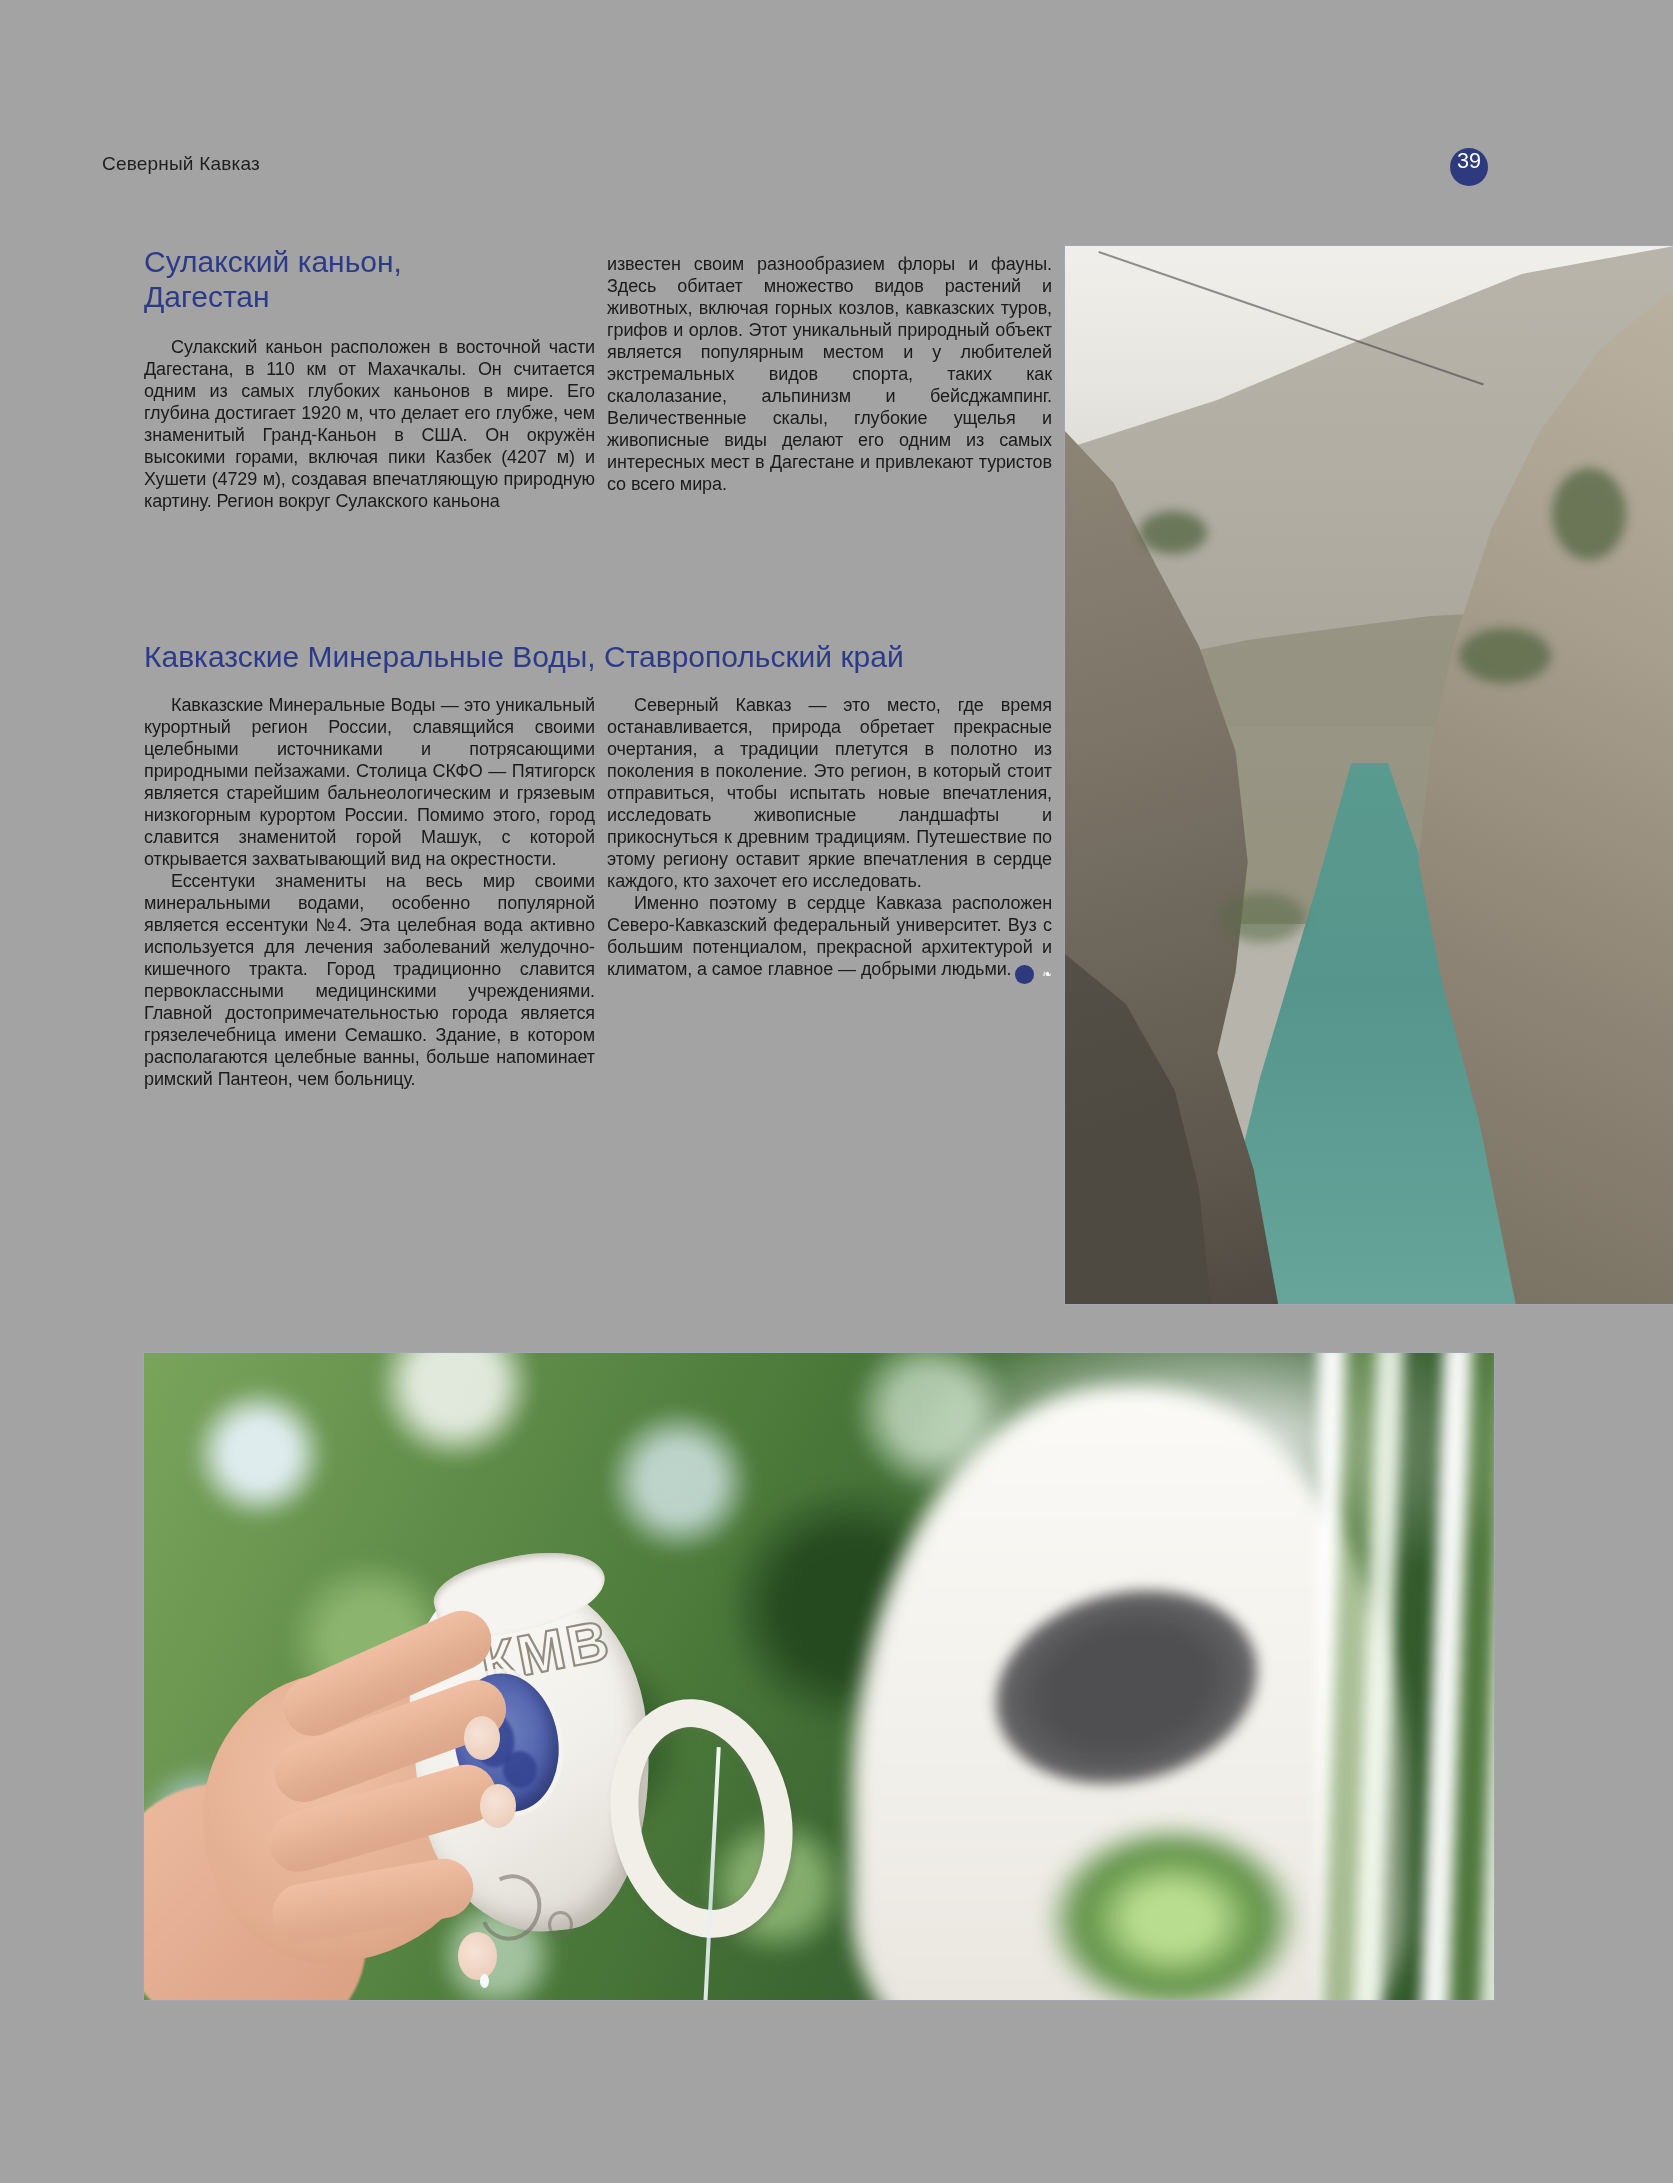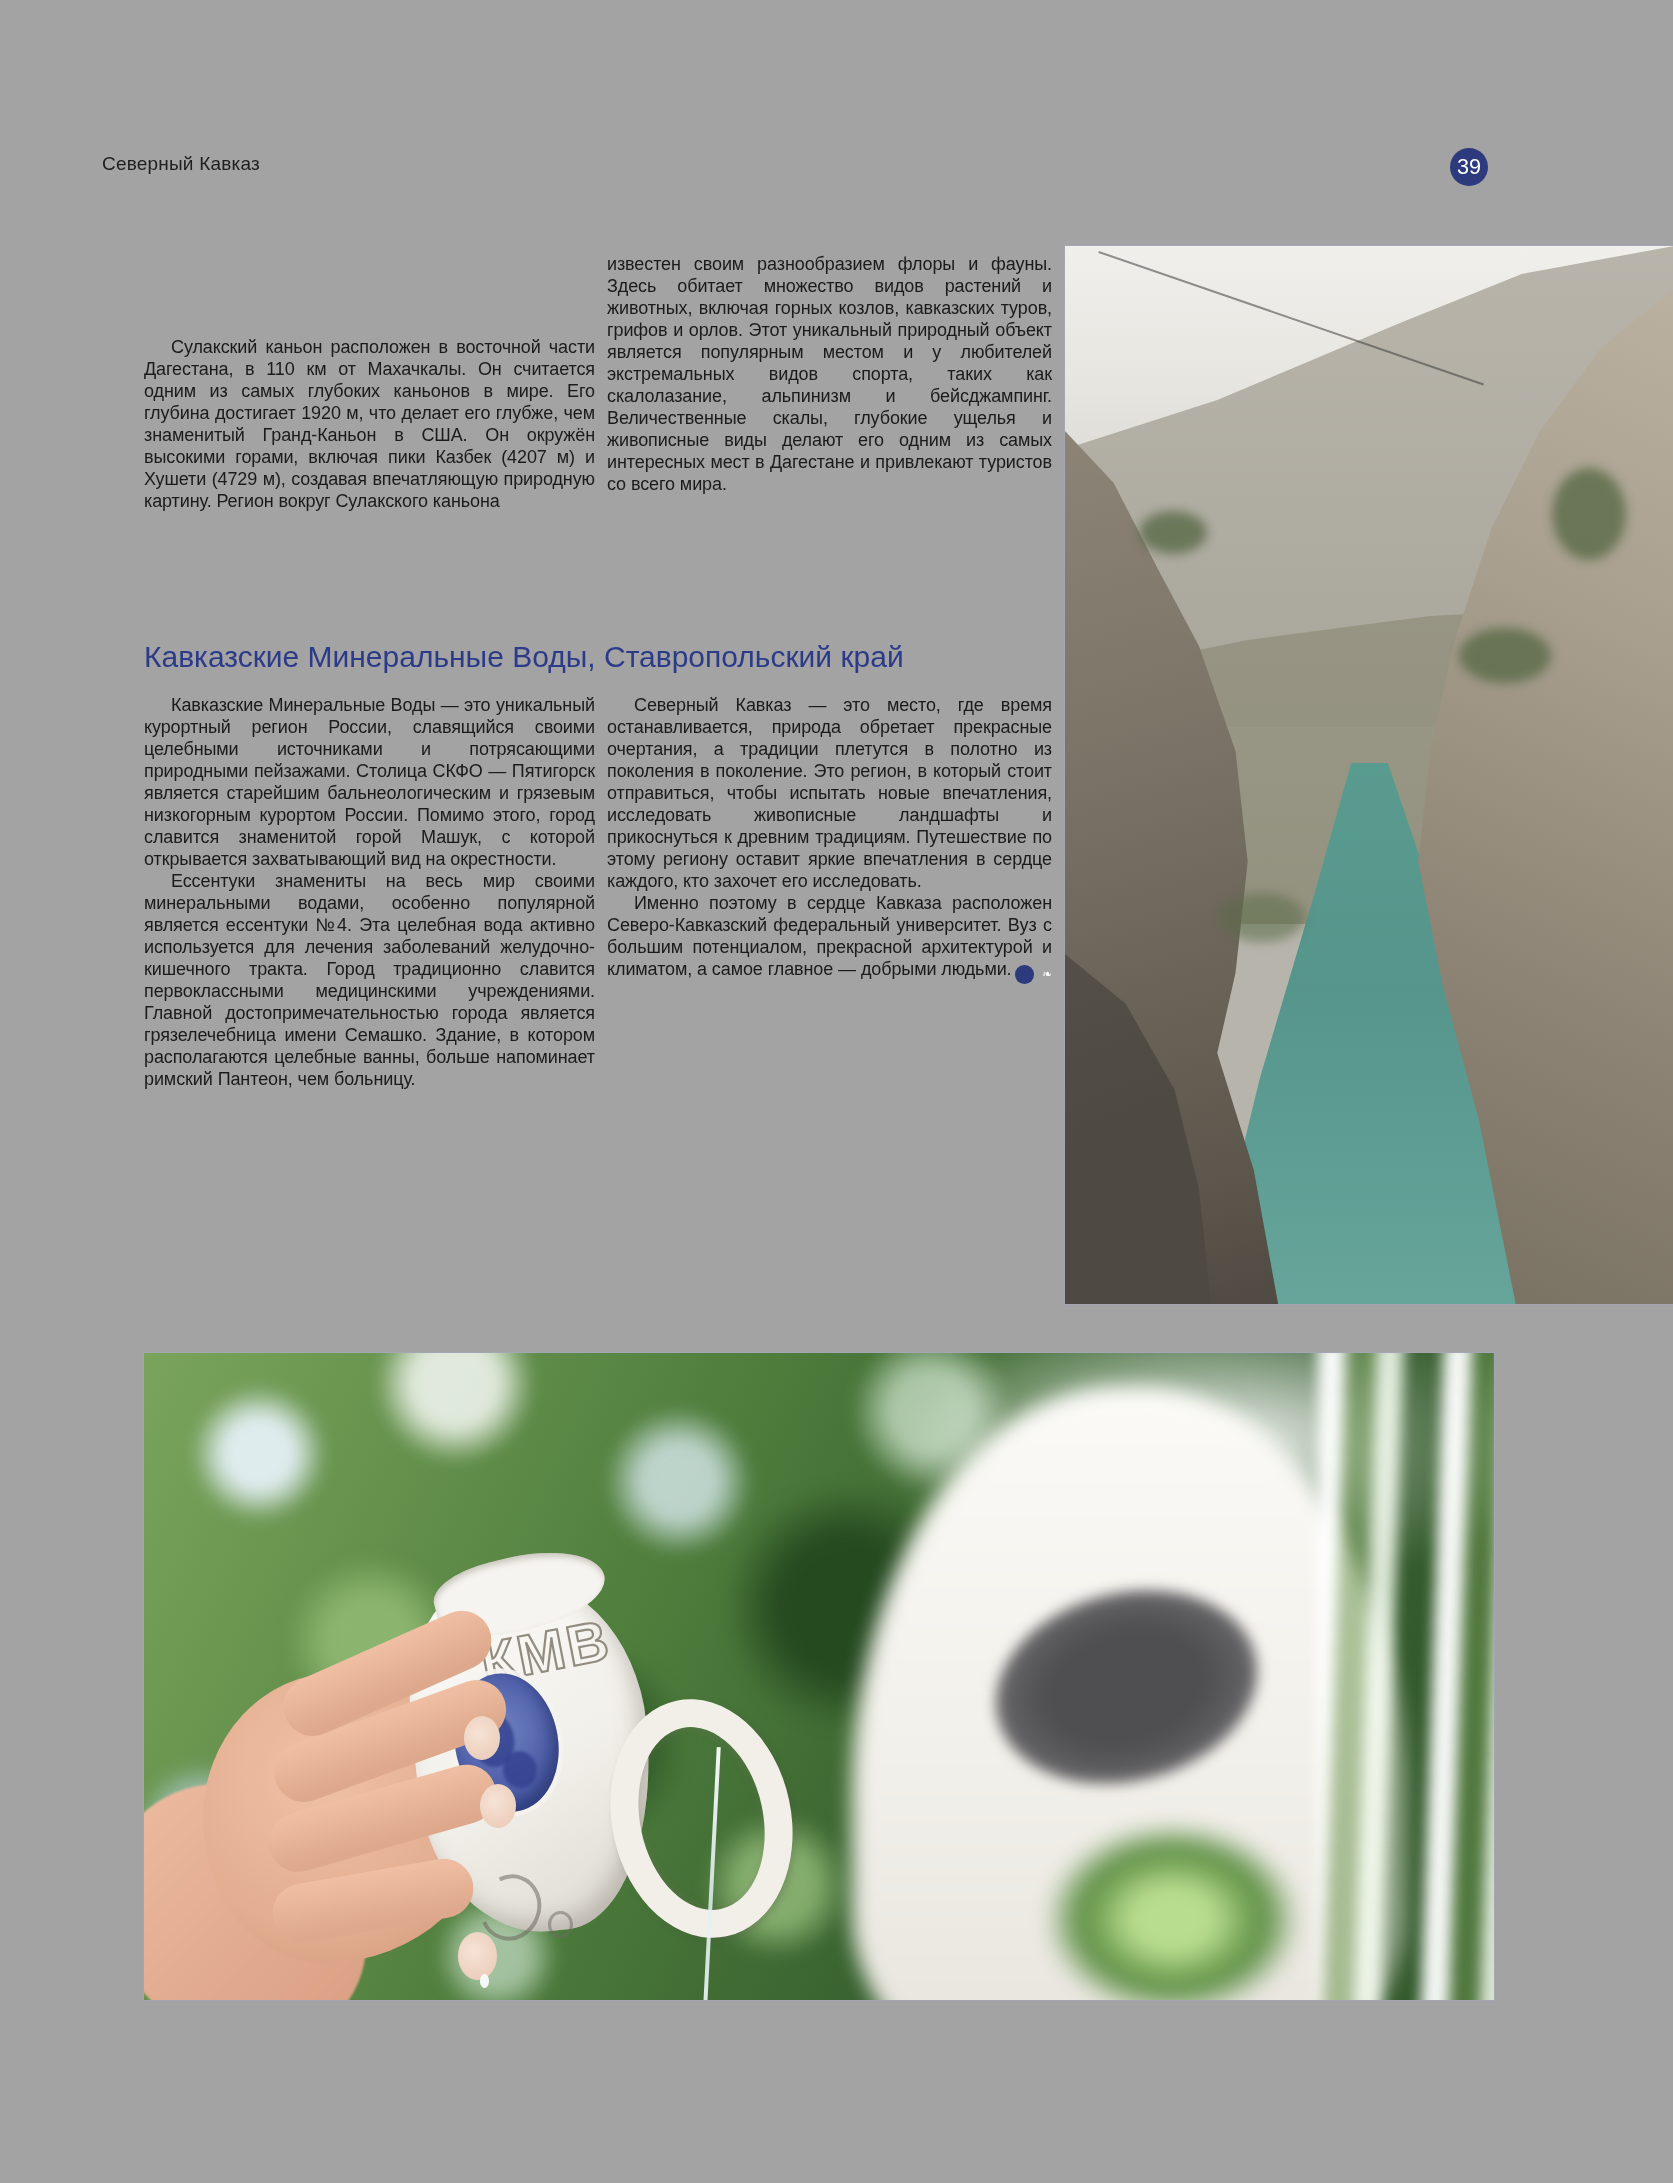--- a/index.html
+++ b/index.html
@@ -2,21 +2,21 @@
 <html lang="ru" style="font-size:10px"><head>
 <meta charset="utf-8">
 <style>
   html,body{margin:0;padding:0;background:#ffffff;}
   .page{position:relative;width:1674px;height:2183px;background:#a3a3a3;
         font-family:"Liberation Sans", sans-serif;overflow:hidden;}
 
   
   .hdr{position:absolute;left:102px;top:153px;font-size:19px;color:#1f1f1f;letter-spacing:0.2px;}
   .badge{position:absolute;left:1450px;top:148px;width:38px;height:38px;border-radius:50%;
-         background:#2d3a7e;color:#ffffff;font-size:21.6px;display:flex;align-items:center;
+         background:#2d3a7e;color:#ffffff;font-size:21.6px;display:flex;
          justify-content:center;}
 
   
   .title-blue{position:absolute;color:#2c3a8a;font-weight:400;margin:0;line-height:35px;}
   #title1{left:144px;top:244px;font-size:30px;}
   #title2{left:144px;top:639px;font-size:30px;white-space:nowrap;}
 
   
   .col{position:absolute;}
   .col p{margin:0;font-size:18px;line-height:22px;color:#1b1b1b;text-align:justify;
@@ -125,20 +125,24 @@
 </head>
 <body>
 
 <div class="page">
 
   <div class="hdr">Северный Кавказ</div>
   <div class="badge">
     <span>39</span>
   </div>
 
+  <h1 id="title1" class="title-blue">
+    <span>Сулакский каньон,</span><br>
+    <span>Дагестан</span>
+  </h1>
 
   <div id="colA1" class="col">
     <p class="ind">Сулакский каньон расположен в восточной части Дагестана, в 110 км от Махачкалы. Он считается одним из самых глубоких каньонов в мире. Его глубина достигает 1920 м, что делает его глубже, чем знаменитый Гранд-Каньон в США. Он окружён высокими горами, включая пики Казбек (4207 м) и Хушети (4729 м), создавая впечатляющую природную картину. Регион вокруг Сулакского каньона</p>
   </div>
   <div id="colA2" class="col">
     <p>известен своим разнообразием флоры и фауны. Здесь обитает множество видов растений и животных, включая горных козлов, кавказских туров, грифов и орлов. Этот уникальный природный объект является популярным местом и у любителей экстремальных видов спорта, таких как скалолазание, альпинизм и бейсджампинг. Величественные скалы, глубокие ущелья и живописные виды делают его одним из самых интересных мест в Дагестане и привлекают туристов со всего мира.</p>
   </div>
 
   <figure id="canyon" class="photo" style="margin:0;">
     <div class="ly cy-far"></div>

